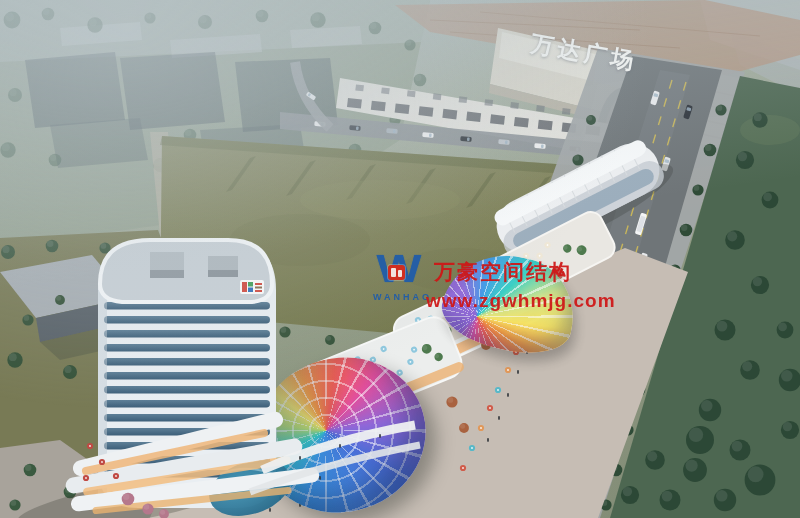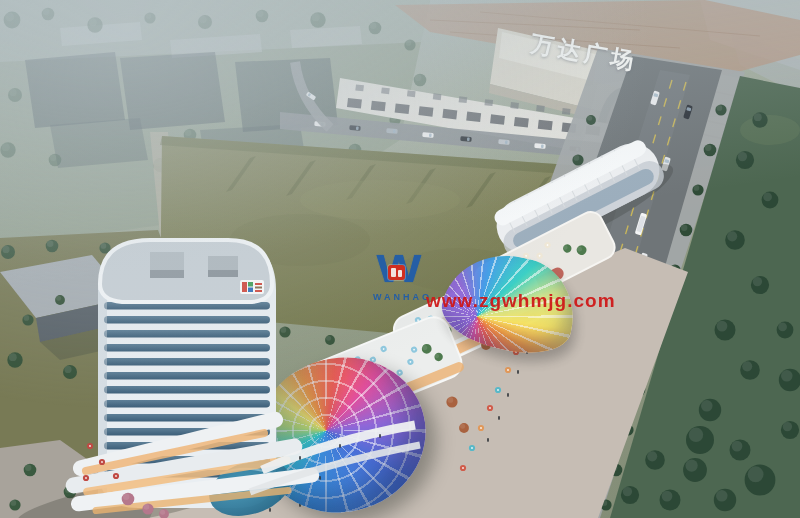--- a/index.html
+++ b/index.html
@@ -554,16 +554,17 @@
 
   <div class="watermark">
     <div class="wm-logo">
       <div class="wm-w">W</div>
       <div class="wm-badge">
           <i class="b1"></i>
           <i class="b2"></i>
         </div>
       <div class="wm-wanhao">WANHAO</div>
     </div>
+    <div class="wm-line1">万豪空间结构</div>
     <div class="wm-line2">www.zgwhmjg.com</div>
   </div>
 
 </div>
 
 </body></html>

